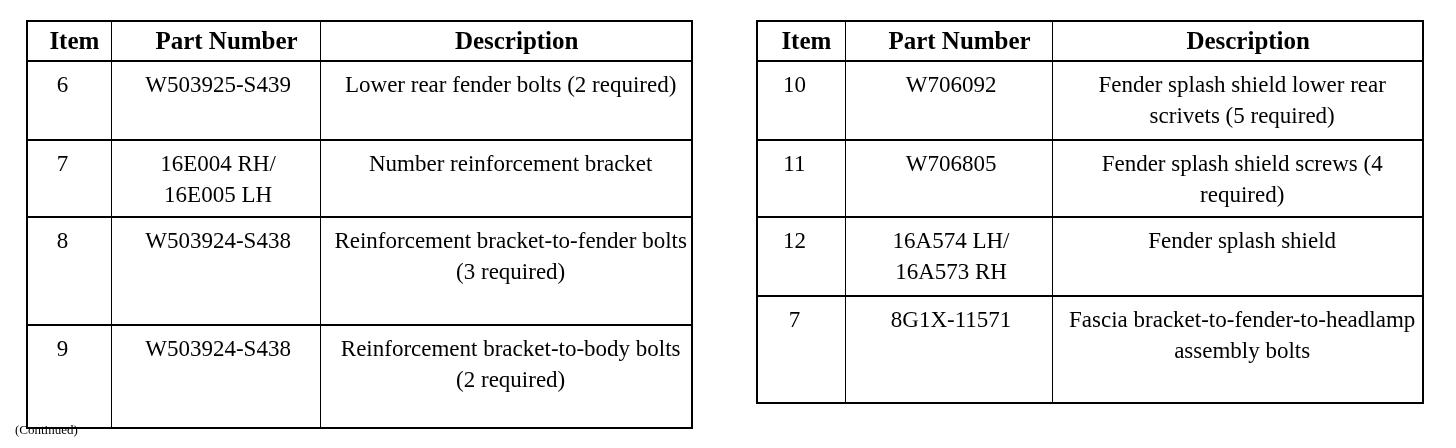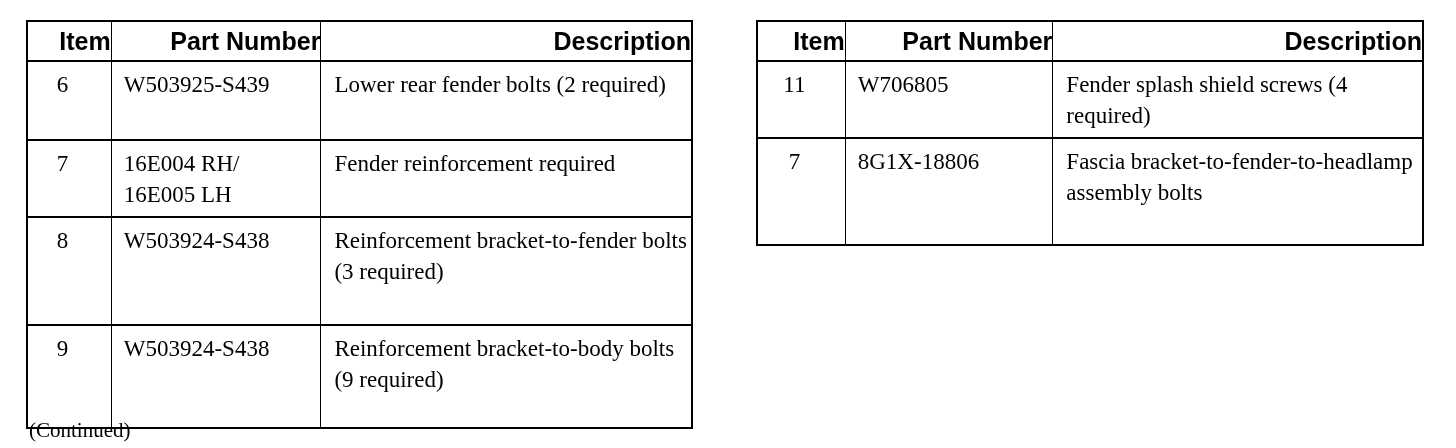--- a/index.html
+++ b/index.html
@@ -29,41 +29,42 @@
   .parts-table td,
   .parts-table th {
     border: 1px solid #000000;
     vertical-align: top;
     padding: 0;
     background: #ffffff;
   }
 
   
   .parts-table thead th {
-    font-family: Liberation Sans, sans-serif;
+    font-family: Liberation Serif, serif;
     font-weight: bold;
     font-size: 25px;
     line-height: 36px;
     height: 37px;
-    text-align: right;
+    text-align: center;
     padding: 1px 0 0 21px;
     white-space: nowrap;
     border-bottom: 2px solid #000000;
   }
   .parts-table thead th.col-item {
     padding-left: 10px;
   }
 
   
   .parts-table tbody td {
     font-family: "Liberation Serif", "DejaVu Serif", serif;
     font-size: 23px;
     line-height: 30.5px;
     padding: 8px 8px 6px 12px;
     border-top: 2px solid #000000;
+    text-align: center;
   }
   .parts-table tbody tr:first-child td {
     border-top: none;
   }
   .parts-table tbody td.cell-item {
     text-align: center;
     padding-left: 0;
     padding-right: 14px;
   }
   .parts-table tbody td.cell-part {
@@ -100,24 +101,24 @@
   #table-right .col-desc { width: 369px; }
 
   #table-right tbody tr.row-h73  td { height: 63px; }
   #table-right tbody tr.row-h71  td { height: 57px; }
   #table-right tbody tr.row-h73b td { height: 63px; }
   #table-right tbody tr.row-h105 td { height: 91px; }
 
   
   #continued-note {
     position: absolute;
-    left: 29px;
+    left: 15px;
     top: 418px;
     font-family: "Liberation Serif", "DejaVu Serif", serif;
-    font-size: 21px;
+    font-size: 13px;
     line-height: 24px;
     white-space: nowrap;
   }
 </style>
 </head>
 <body>
 
 <table class="parts-table" id="table-left">
   <colgroup>
     <col class="col-item">
@@ -134,55 +135,66 @@
   <tbody>
     <tr class="row-h73">
       <td class="cell-item">6</td>
       <td class="cell-part">W503925-S439</td>
       <td class="cell-desc">Lower rear fender bolts (2 required)</td>
     </tr>
     <tr class="row-h71">
       <td class="cell-item">7</td>
       <td class="cell-part">16E004 RH/
 16E005 LH</td>
-      <td class="cell-desc">Fender reinforcement required</td>
+      <td class="cell-desc">Number reinforcement bracket</td>
     </tr>
     <tr class="row-h106">
       <td class="cell-item">8</td>
       <td class="cell-part">W503924-S438</td>
       <td class="cell-desc">Reinforcement bracket-to-fender bolts (3 required)</td>
     </tr>
     <tr class="row-h101">
       <td class="cell-item">9</td>
       <td class="cell-part">W503924-S438</td>
-      <td class="cell-desc">Reinforcement bracket-to-body bolts (9 required)</td>
+      <td class="cell-desc">Reinforcement bracket-to-body bolts (2 required)</td>
     </tr>
   </tbody>
 </table>
 
 <table class="parts-table" id="table-right">
   <colgroup>
     <col class="col-item">
       <col class="col-part">
       <col class="col-desc">
   </colgroup>
   <thead>
     <tr>
       <th class="col-item">Item</th>
       <th class="col-part">Part Number</th>
       <th class="col-desc">Description</th>
     </tr>
   </thead>
   <tbody>
+    <tr class="row-h73">
+      <td class="cell-item">10</td>
+      <td class="cell-part">W706092</td>
+      <td class="cell-desc">Fender splash shield lower rear scrivets (5 required)</td>
+    </tr>
     <tr class="row-h71">
       <td class="cell-item">11</td>
       <td class="cell-part">W706805</td>
       <td class="cell-desc">Fender splash shield screws (4 required)</td>
     </tr>
+    <tr class="row-h73b">
+      <td class="cell-item">12</td>
+      <td class="cell-part">16A574 LH/
+16A573 RH</td>
+      <td class="cell-desc">Fender splash shield</td>
+    </tr>
     <tr class="row-h105">
       <td class="cell-item">7</td>
-      <td class="cell-part">8G1X-18806</td>
+      <td class="cell-part">8G1X-11571</td>
       <td class="cell-desc">Fascia bracket-to-fender-to-headlamp assembly bolts</td>
     </tr>
   </tbody>
 </table>
 
 <div id="continued-note">(Continued)</div>
 
 </body></html>

